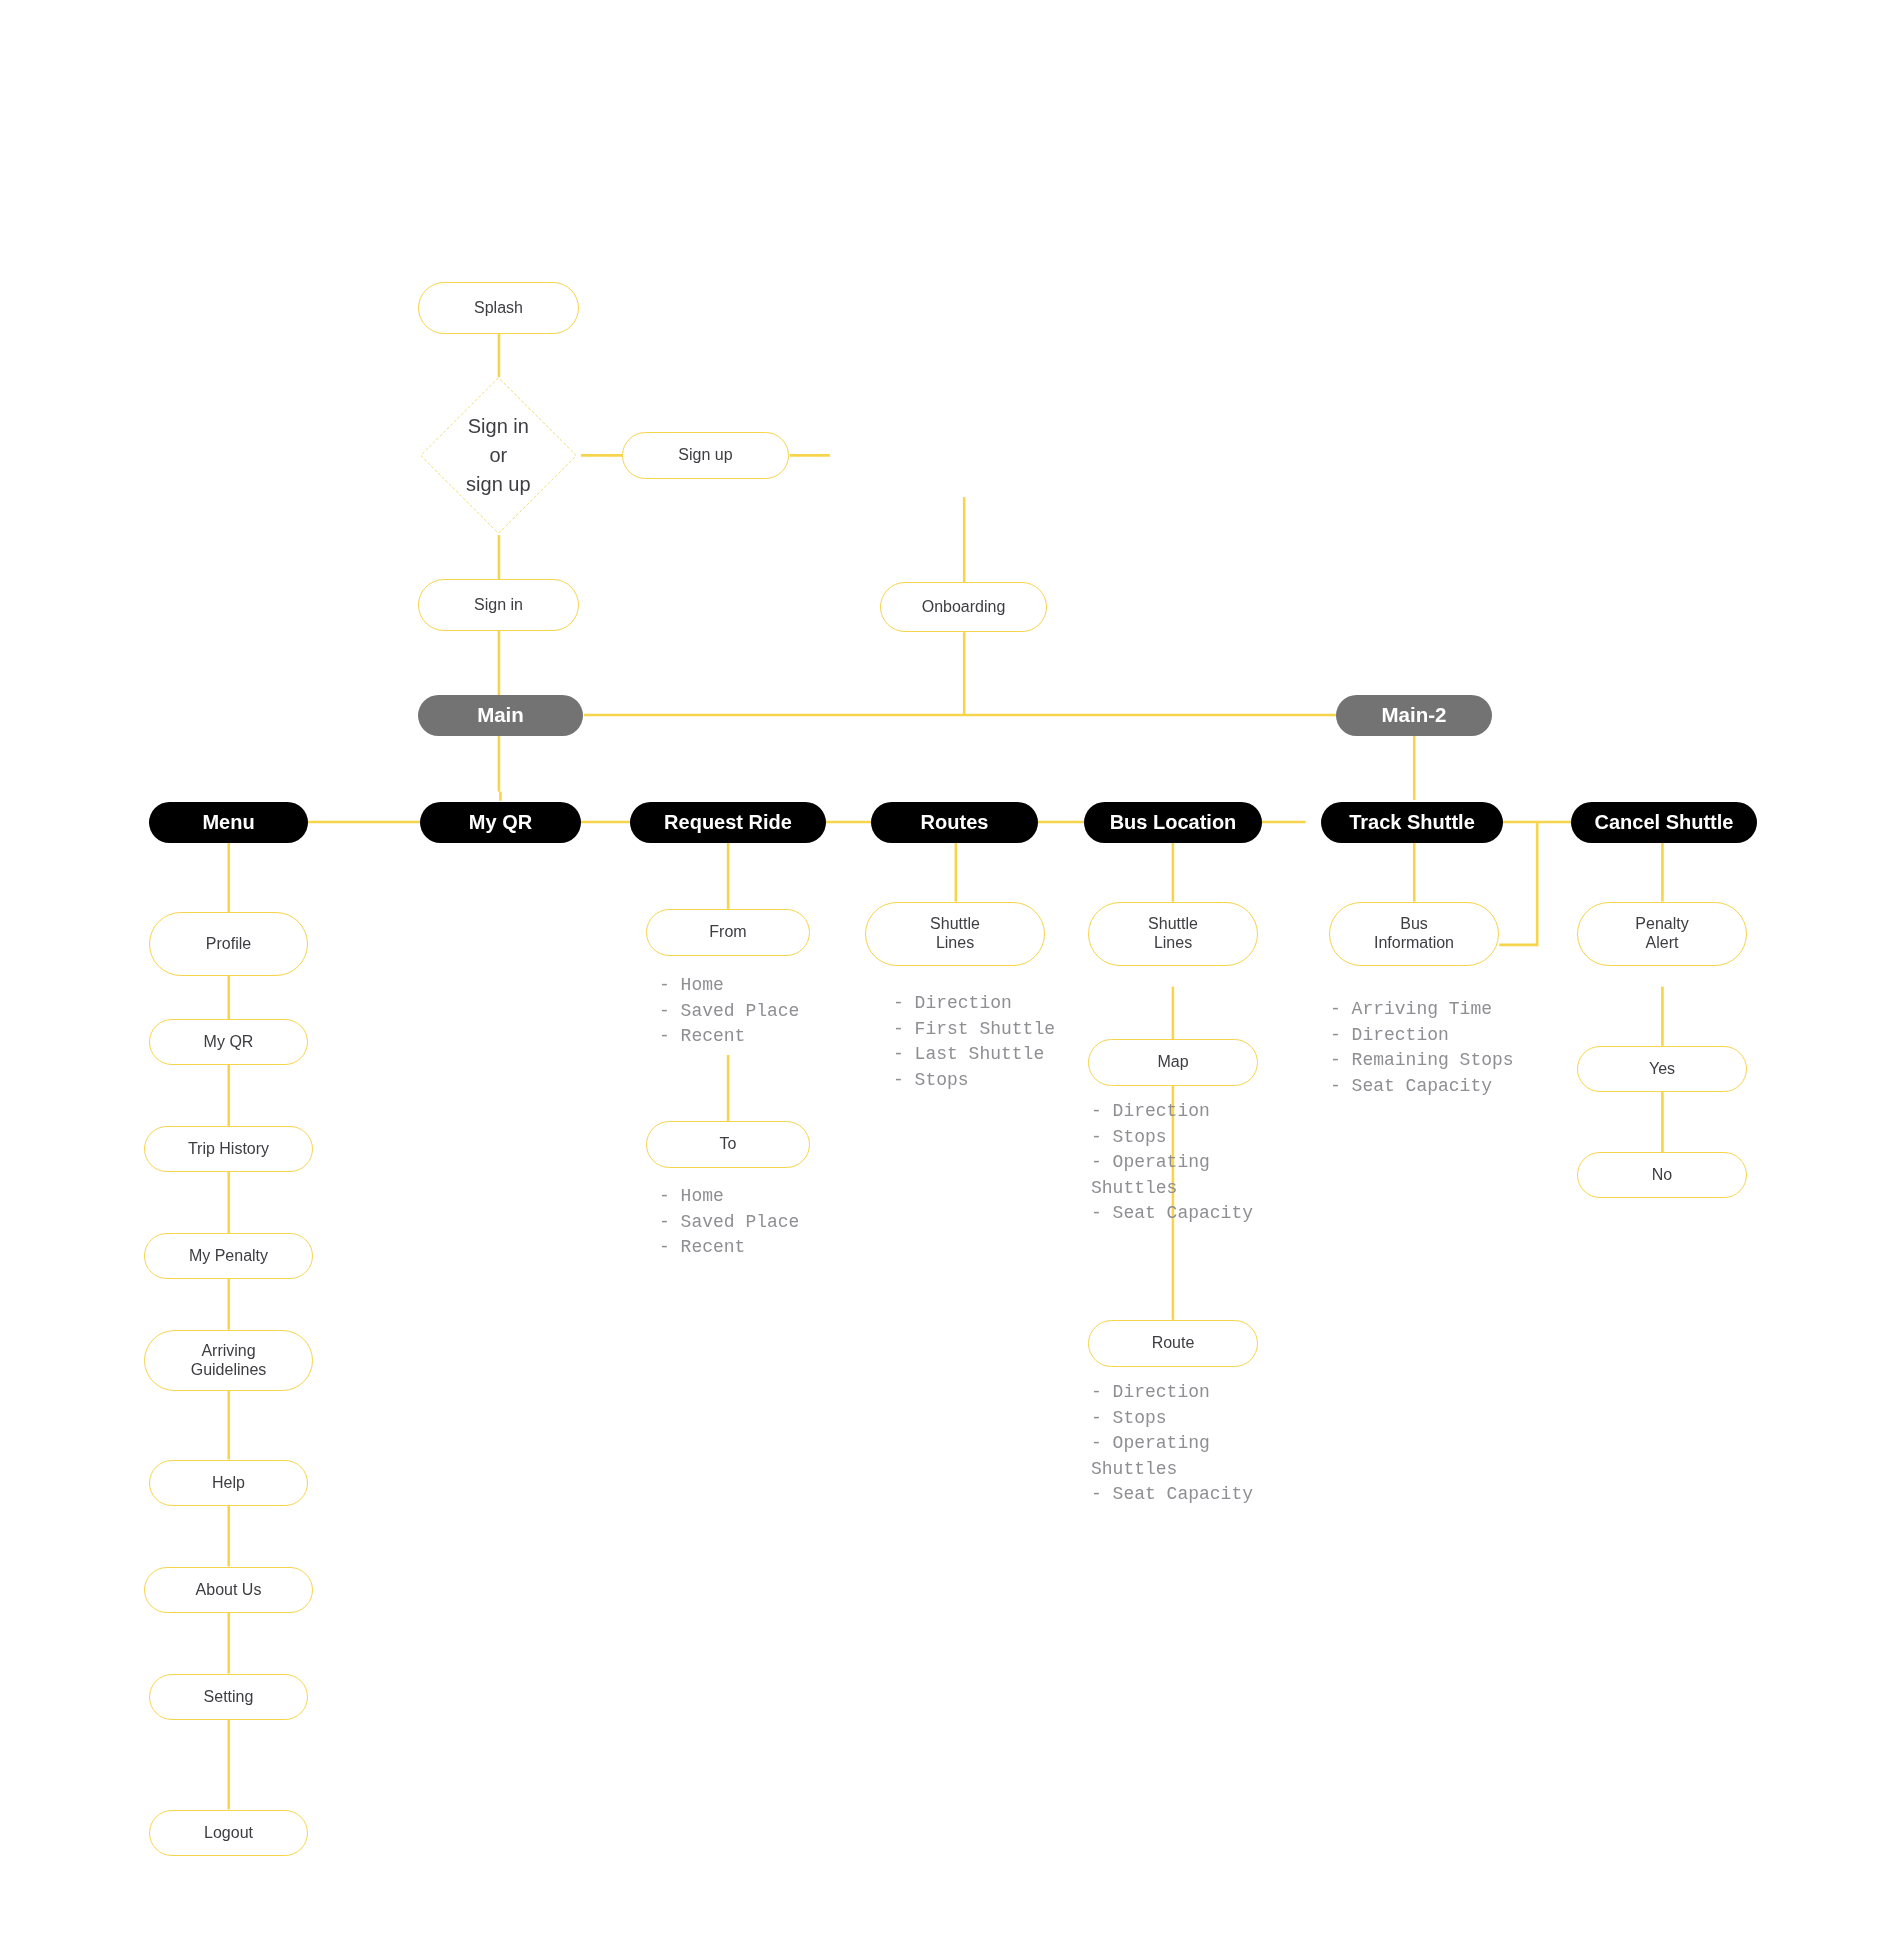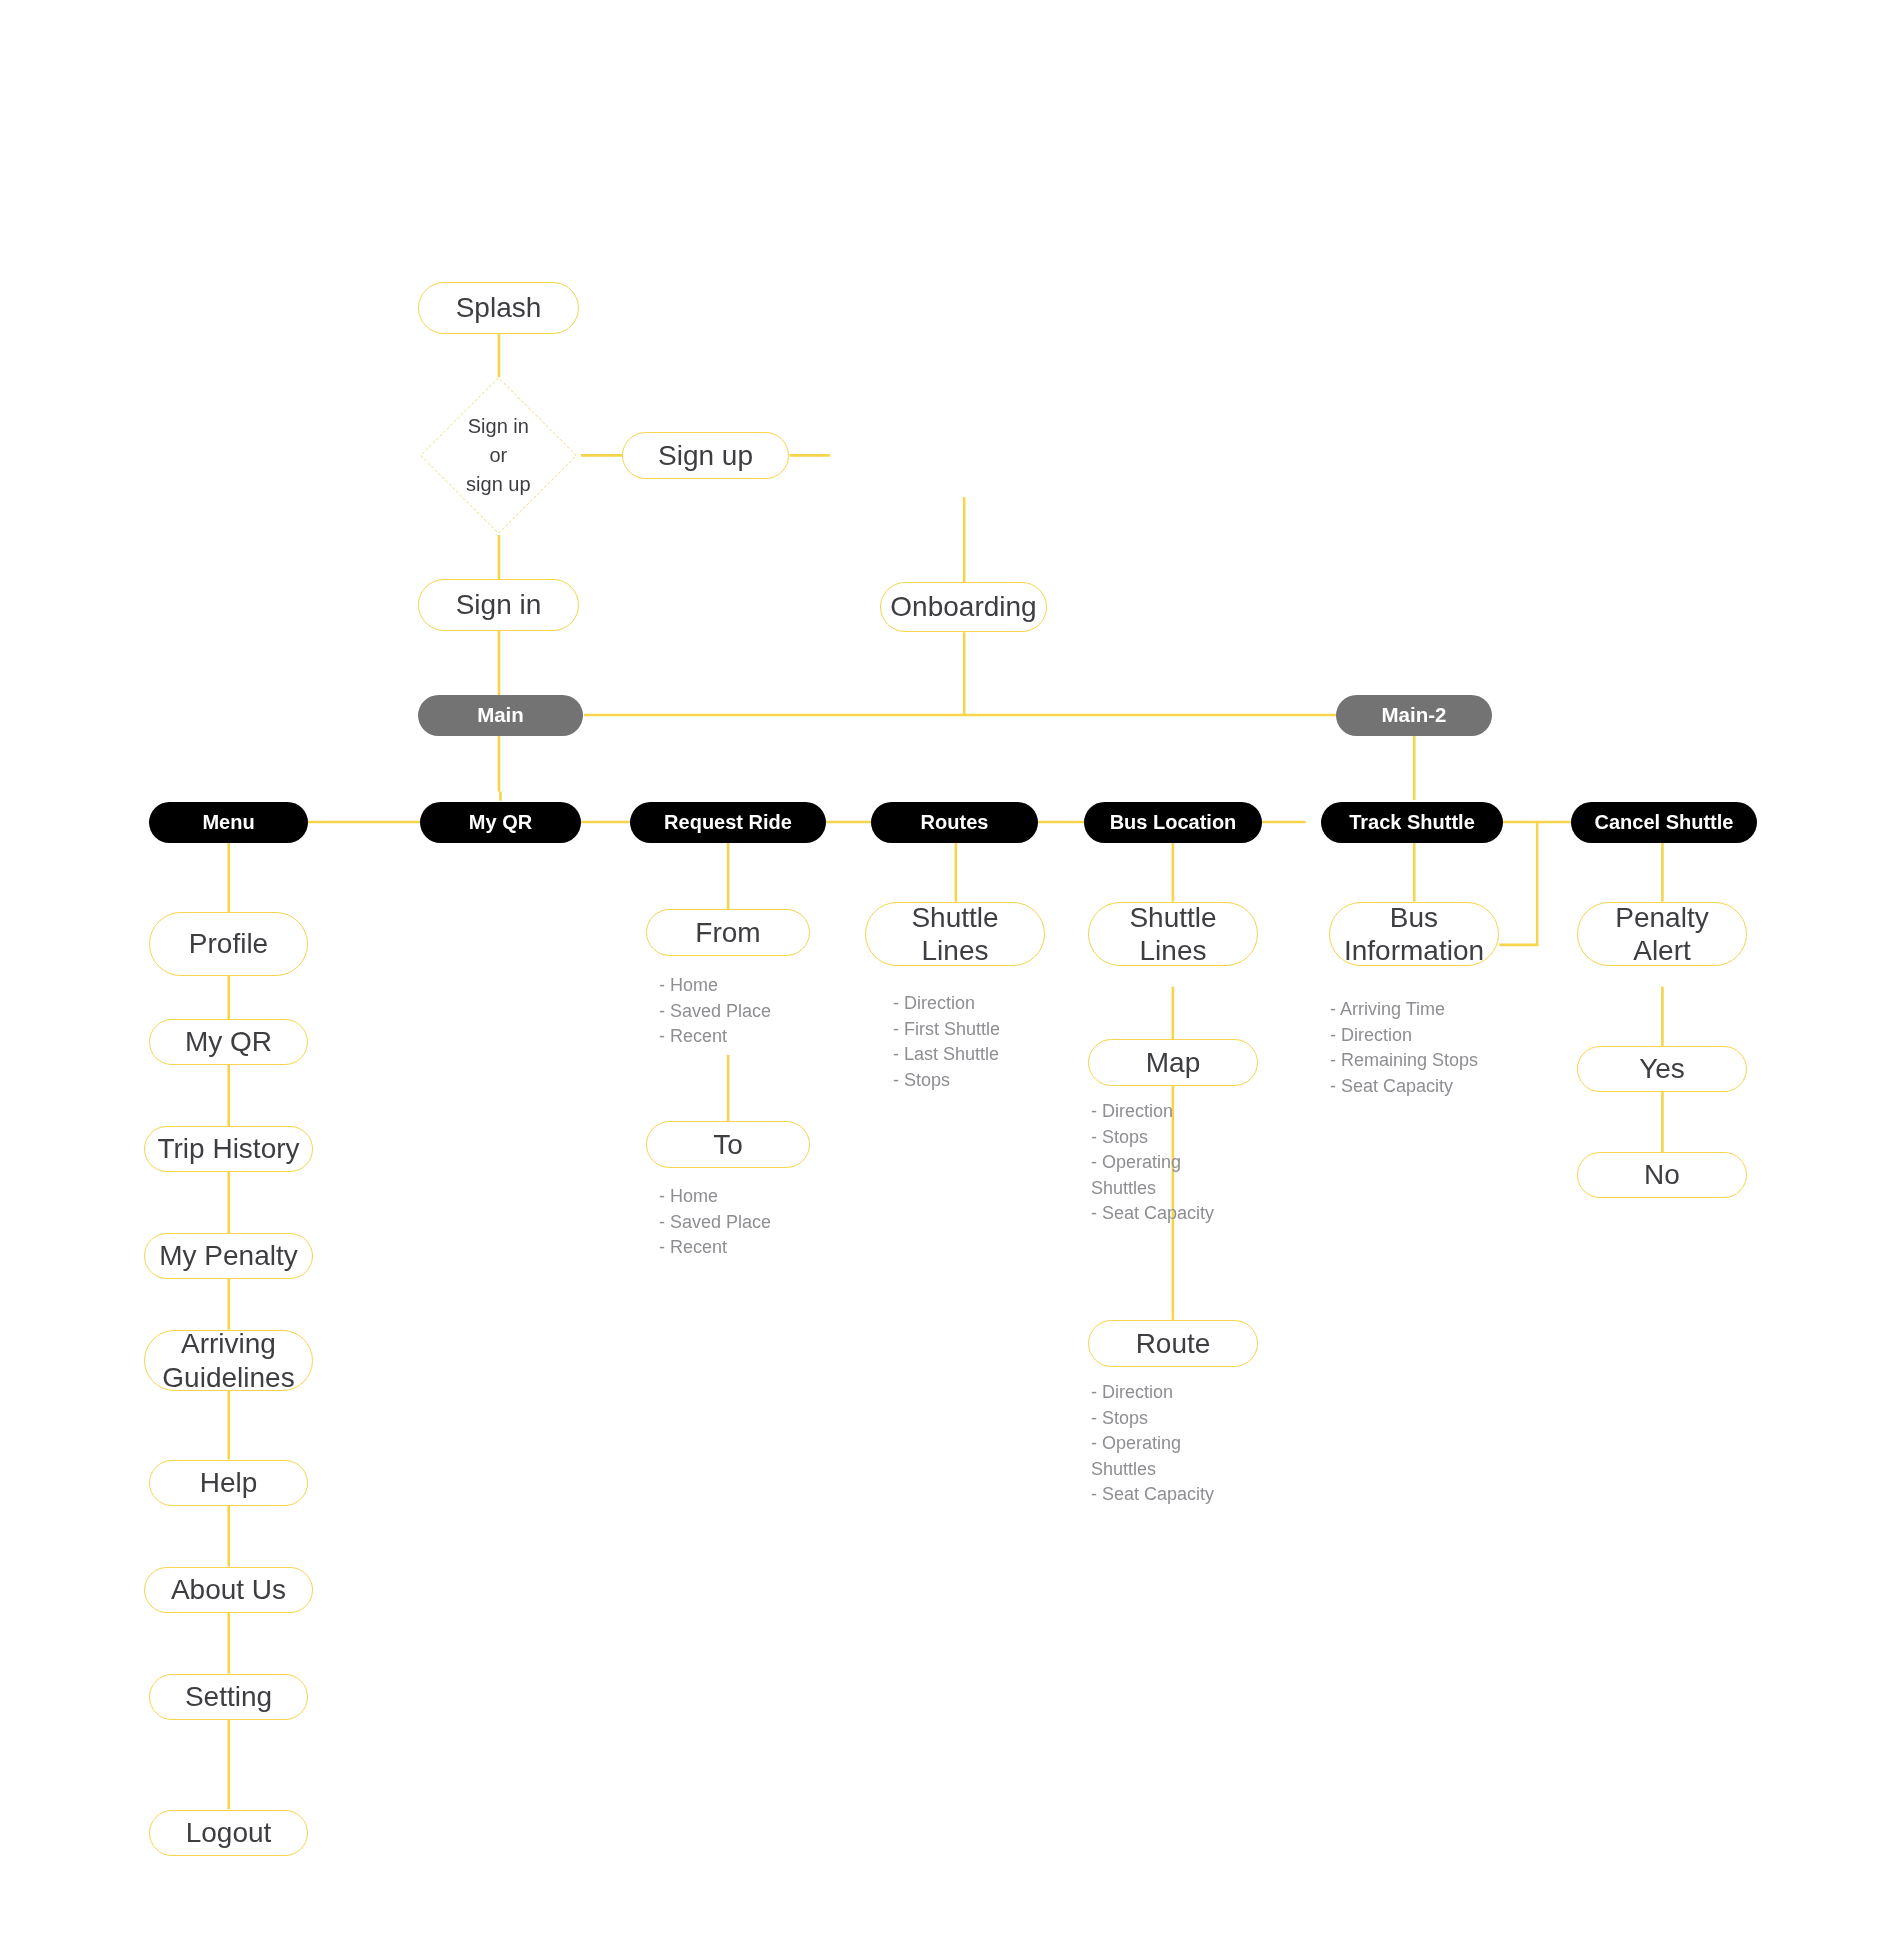--- a/index.html
+++ b/index.html
@@ -62,21 +62,21 @@
     text-align: center;
     line-height: 1.18;
     white-space: pre-line;
     z-index: 3;
   }
   .node-outline {
     background: #ffffff;
     border: 1.8px solid #F6D44B;
     border-radius: 758px;
     color: #3d3d42;
-    font-size: 28px;
+    font-size: 16px;
     font-weight: 400;
   }
   .node-solid-yellow {
     background: #000000;
     border: none;
     border-radius: 758px;
     color: #ffffff;
     font-size: 20px;
     font-weight: 700;
   }
@@ -104,20 +104,21 @@
   }
 
   
   .bullets {
     position: absolute;
     color: #8e8e93;
     font-size: 18px;
     line-height: 1.42;
     white-space: pre-line;
     z-index: 3;
+    font-family: Liberation Mono, monospace;
   }
 </style>
 </head>
 <body>
 
 <div id="canvas">
 
 
   <svg id="wires" viewBox="0 0 2500 2568" xmlns="http://www.w3.org/2000/svg">
     <g stroke="#F6D44B" stroke-width="3.4" fill="none" stroke-linecap="butt">

